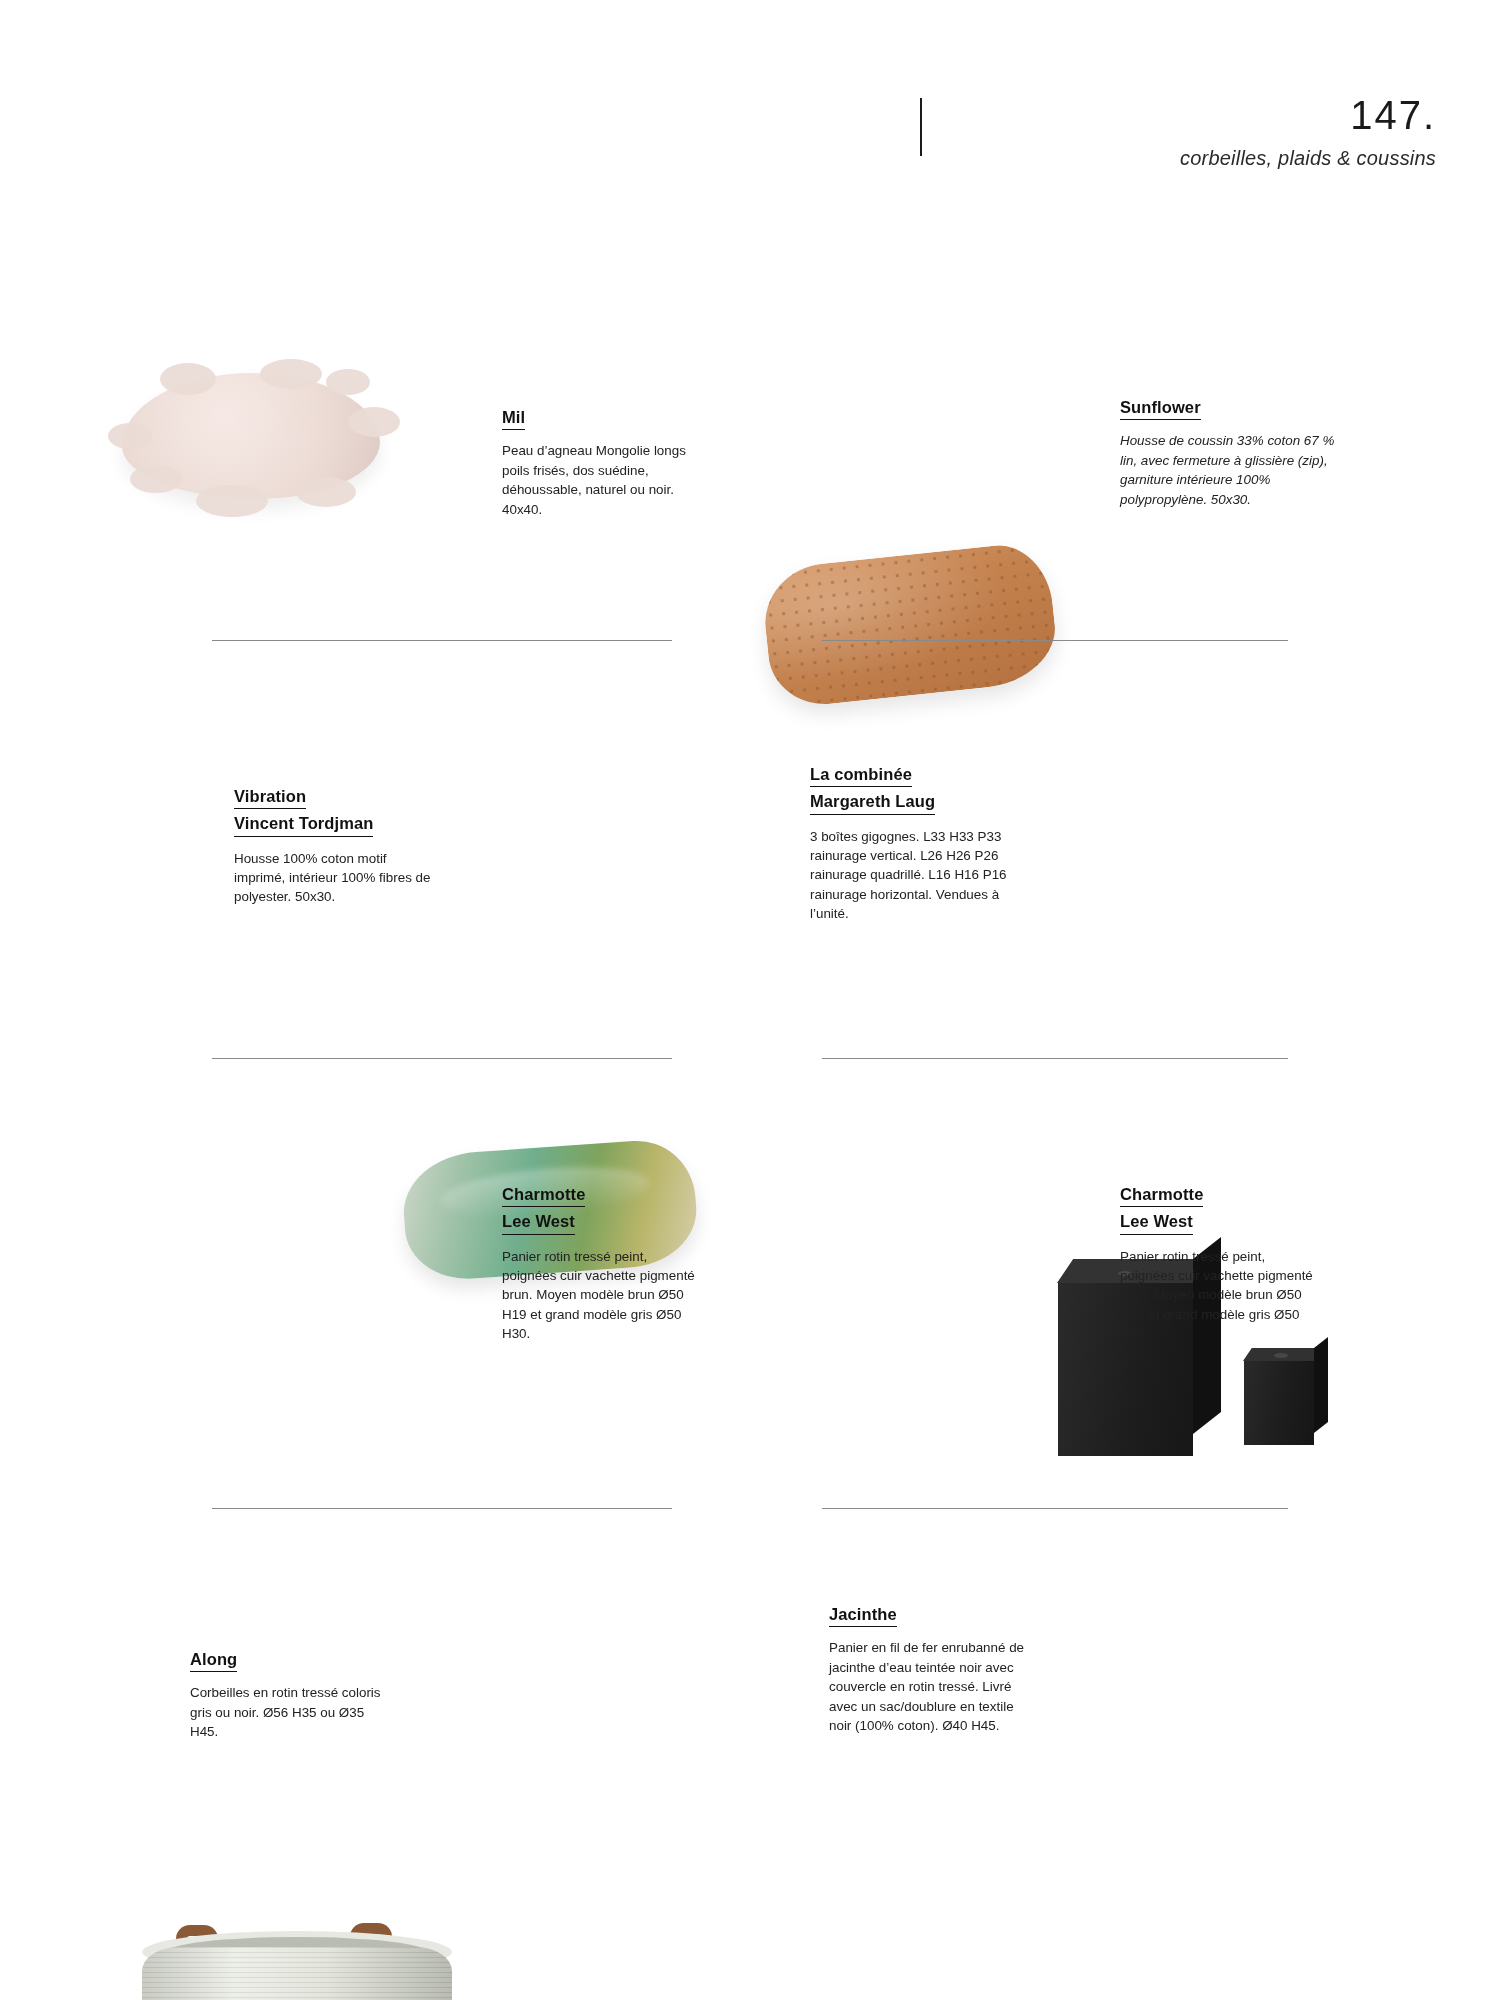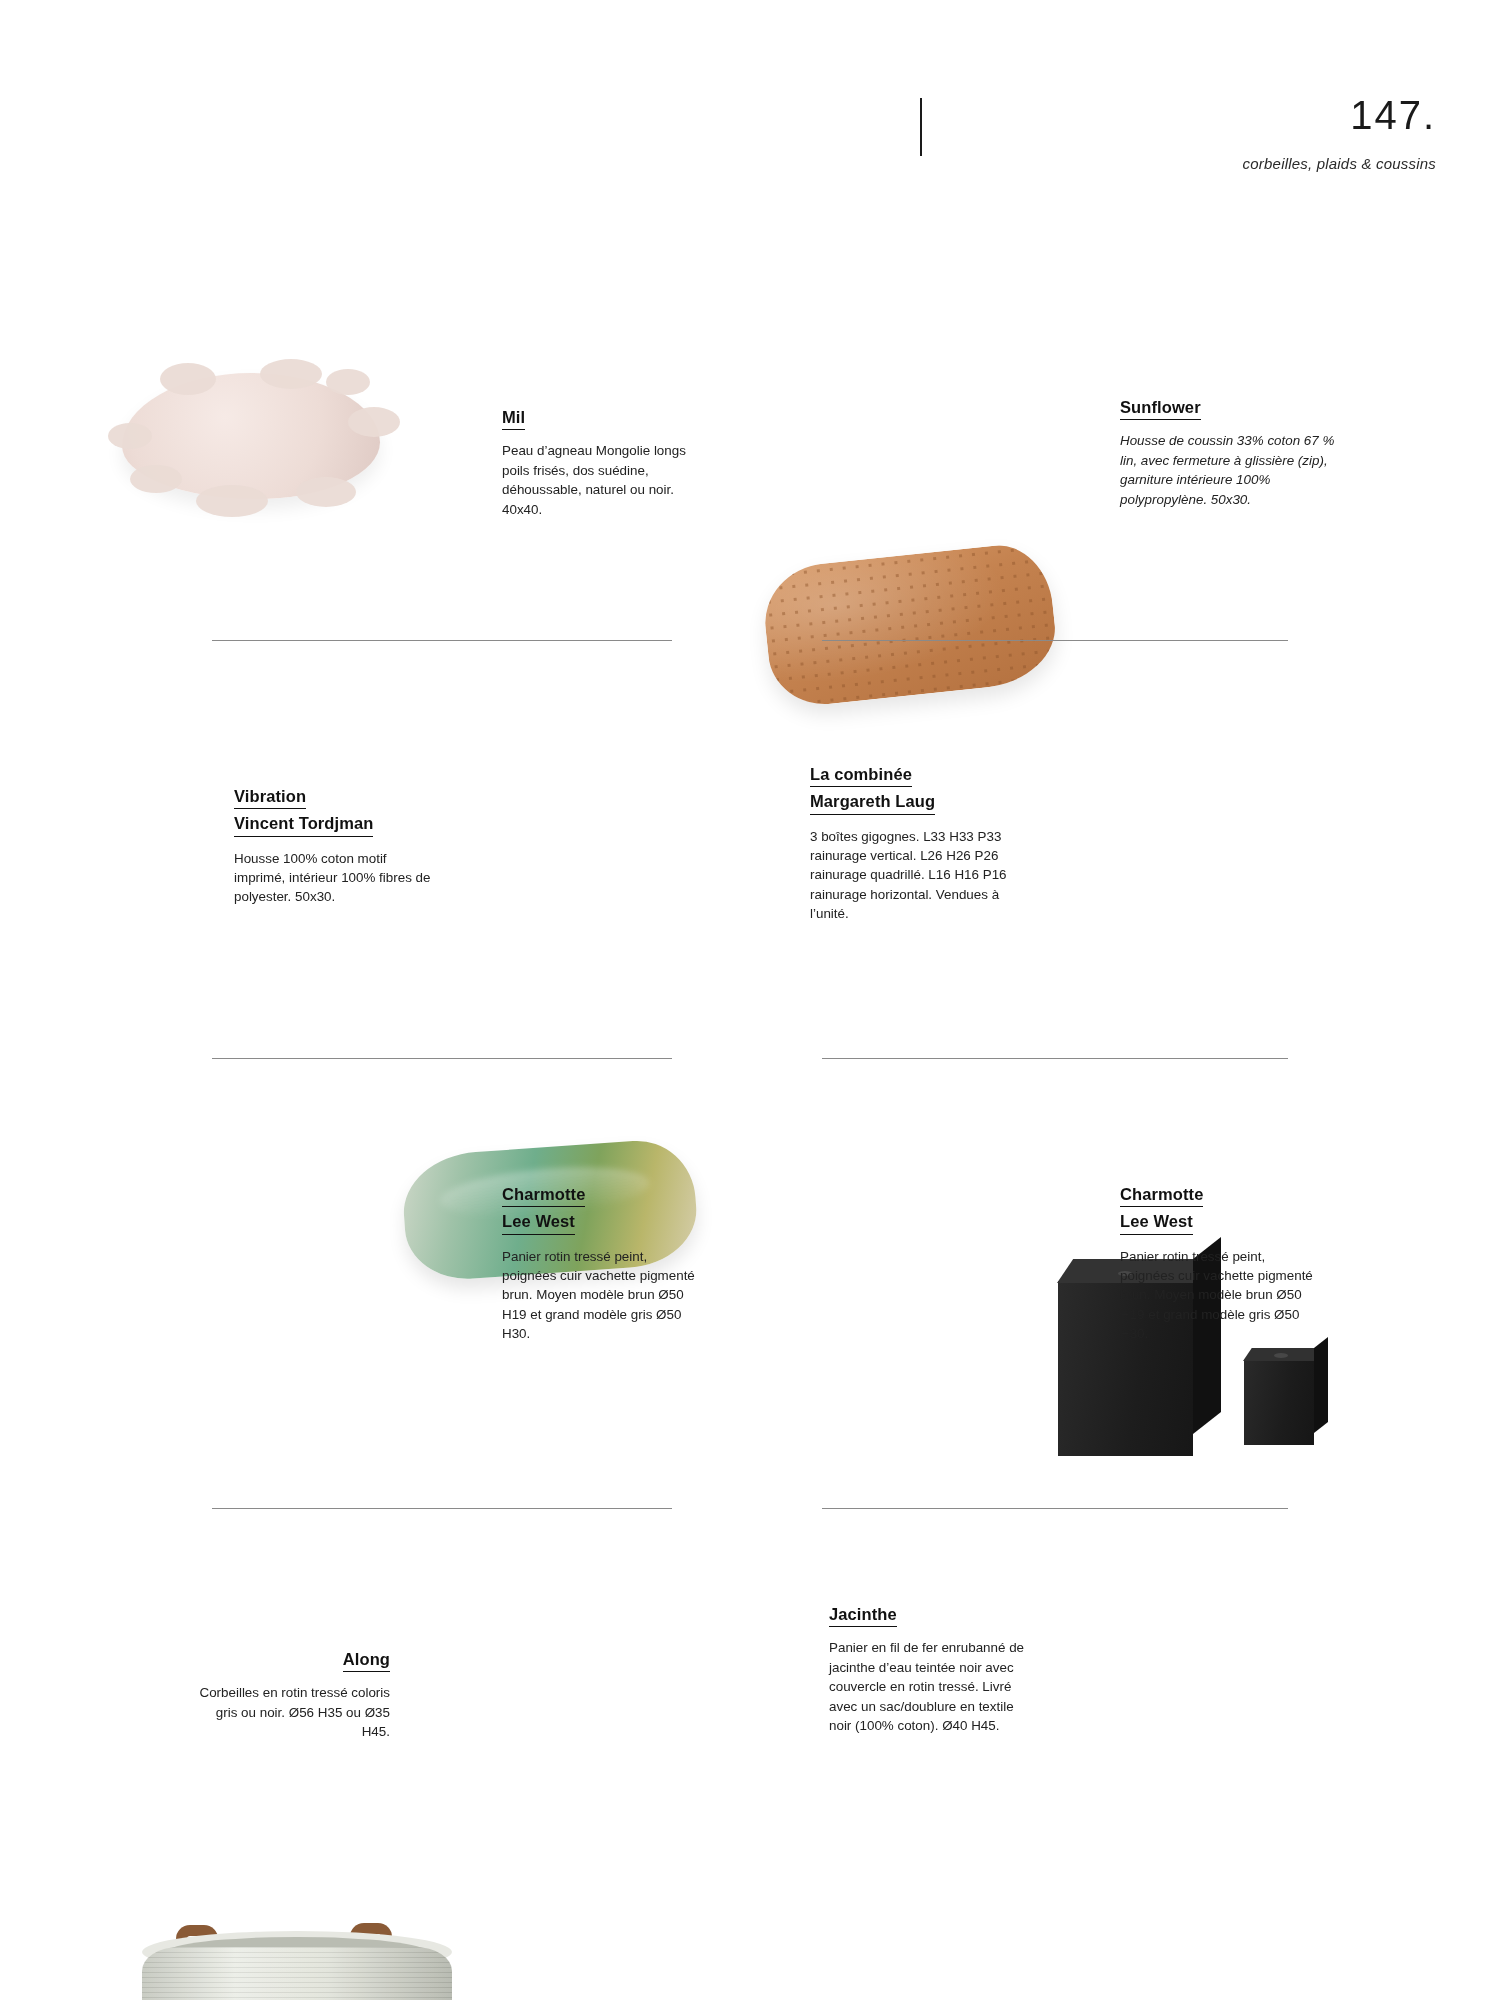--- a/index.html
+++ b/index.html
@@ -25,24 +25,24 @@
     width: 520px;
   }
   .page-number {
     font-size: 40px;
     font-weight: 400;
     letter-spacing: 2px;
     color: #1a1a1a;
     line-height: 1;
   }
   .page-subtitle {
-    font-size: 15px;
+    font-size: 20px;
     font-style: italic;
     color: #2a2a2a;
-    margin-top: 20px;
+    margin-top: 12px;
     letter-spacing: 0.2px;
   }
   .header-rule {
     position: absolute;
     top: 98px;
     right: 580px;
     width: 2px;
     height: 58px;
     background: #1a1a1a;
   }
@@ -342,21 +342,21 @@
   <div class="p-title two-line">
     <span class="p-title-l1">Charmotte</span><br>
     <span class="p-title-l2">Lee West</span>
   </div>
   <div class="p-desc">Panier rotin tressé peint, poignées cuir vachette pigmenté brun. Moyen modèle brun Ø50 H19 et grand modèle gris Ø50 H30.</div>
 </div>
 
 <div class="divider" style="left:212px; top:1508px; width:460px;"></div>
 <div class="divider" style="left:822px; top:1508px; width:466px;"></div>
 
-<div class="product-text" style="left:190px; top:1648px;text-align:right;">
+<div class="product-text" style="left:190px; top:1648px;">
   <div class="p-title">Along</div>
   <div class="p-desc">Corbeilles en rotin tressé coloris gris ou noir. Ø56 H35 ou Ø35 H45.</div>
 </div>
 
 <div class="product-text" style="left:810px; top:1603px;margin-left:19px;">
   <div class="p-title">Jacinthe</div>
   <div class="p-desc">Panier en fil de fer enrubanné de jacinthe d’eau teintée noir avec couvercle en rotin tressé. Livré avec un sac/doublure en textile noir (100% coton). Ø40 H45.</div>
 </div>
 
 </body></html>

